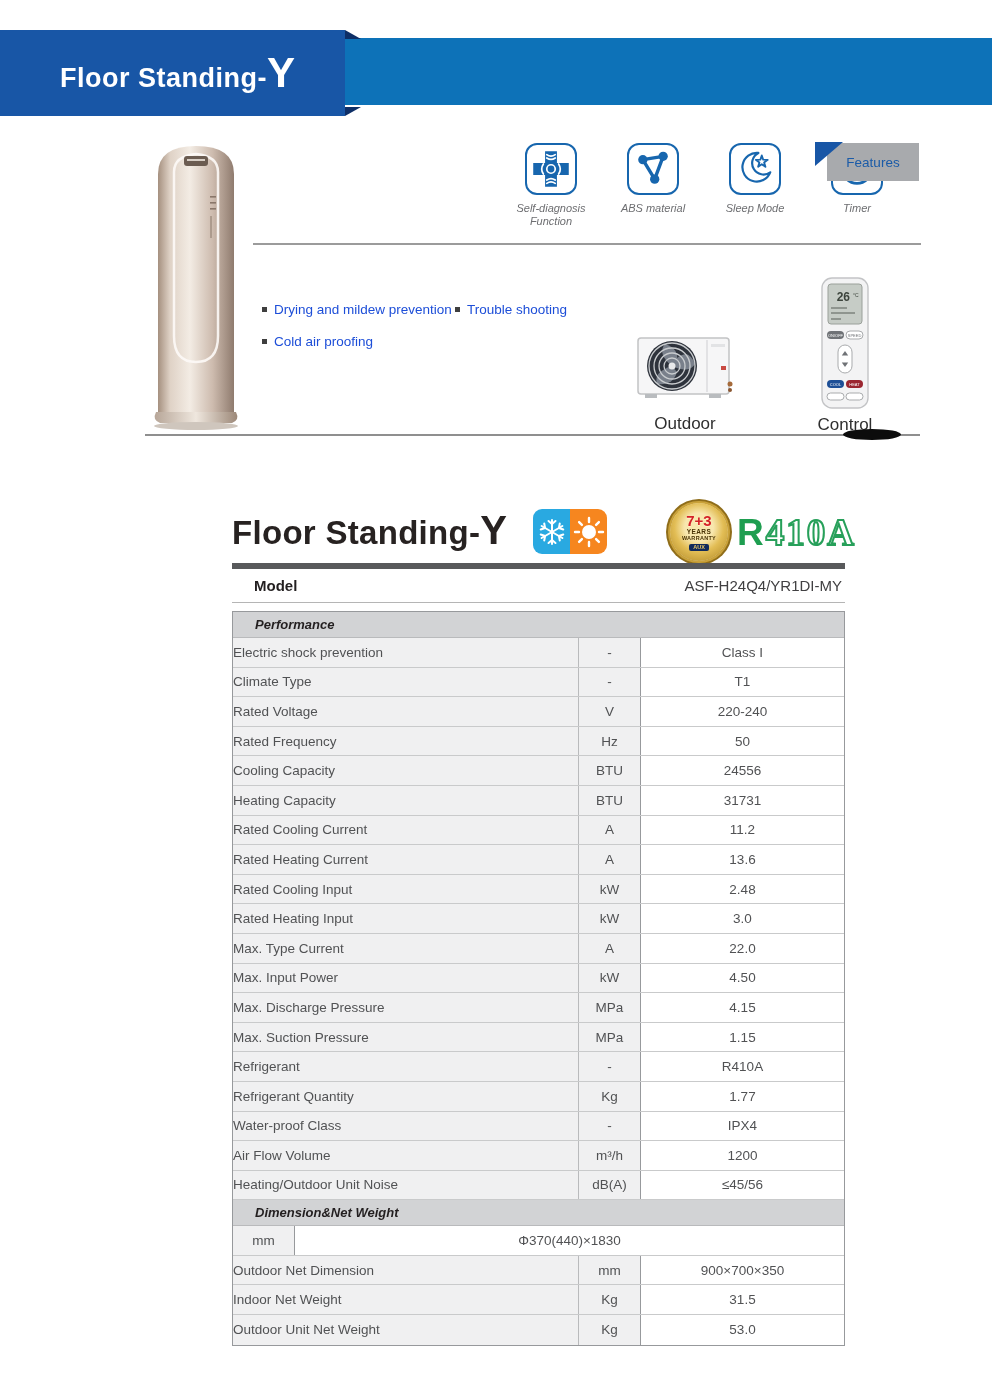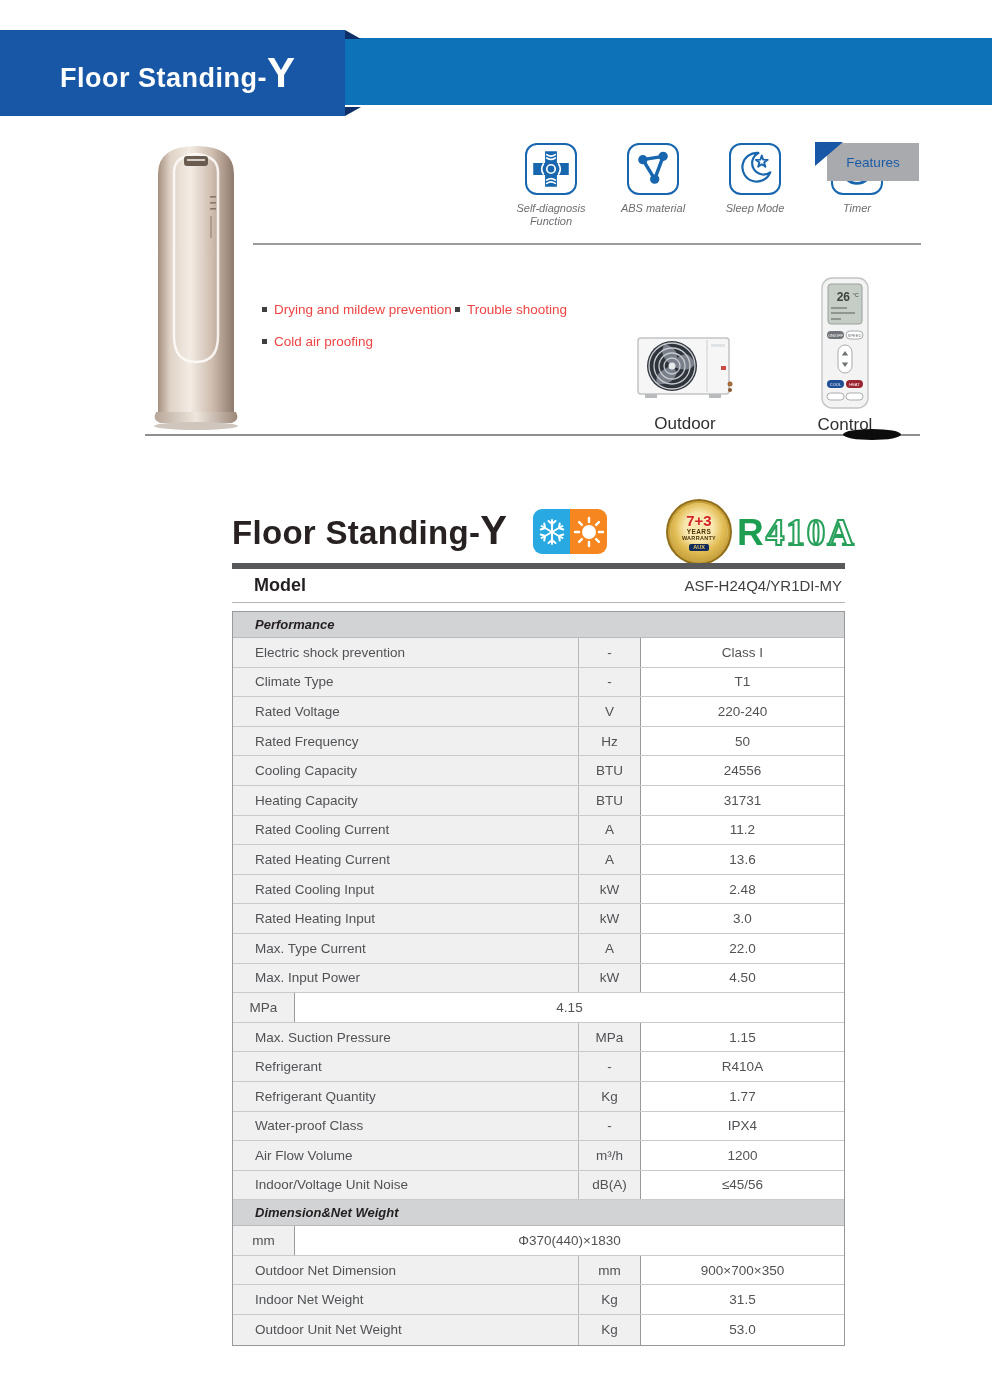--- a/index.html
+++ b/index.html
@@ -23,21 +23,21 @@
   .feat .box{width:52px;height:52px;border:2.5px solid #1766ae;border-radius:12px;
              display:flex;align-items:center;justify-content:center;box-sizing:border-box;}
   .feat .lbl{margin-top:7px;font-size:11px;line-height:13px;color:#6d6e71;text-align:center;}
   .features-tag{position:absolute;left:815px;top:142px;}
   .features-tag .tri{position:absolute;left:0;top:0;width:28px;height:24px;background:#1856a6;
                      clip-path:polygon(0 0,100% 0,0 100%);z-index:2;}
   .features-tag .plate{position:absolute;left:12px;top:1px;width:92px;height:38px;background:#a8aaad;
                        display:flex;align-items:center;justify-content:center;}
   .features-tag .plate span{color:#1a5ba8;font-size:13.5px;}
   .divider-top{position:absolute;left:253px;top:243px;width:668px;height:2px;background:#9b9b9b;}
-  .bullet{position:absolute;display:flex;align-items:center;gap:7px;font-size:13.5px;color:#ef4444;}
+  .bullet{position:absolute;display:flex;align-items:center;gap:7px;font-size:13.5px;color:#1d4ed8;}
   .bullet::before{content:"";width:5px;height:5px;background:#3f3f3f;display:inline-block;flex:none;}
   .b1{left:262px;top:302px;} .b2{left:455px;top:302px;} .b3{left:262px;top:334px;}
   .outdoor-wrap{position:absolute;left:637px;top:336px;width:96px;text-align:center;}
   .control-wrap{position:absolute;left:814px;top:277px;width:62px;text-align:center;}
   .img-label{font-size:17px;color:#2f2f2f;margin-top:8px;}
   .control-wrap .img-label{margin-top:2px;}
   .divider-bottom{position:absolute;left:145px;top:434px;width:775px;height:2px;background:#8f8f8f;}
   .lens{position:absolute;left:843px;top:429px;width:58px;height:11px;background:#0c0c0c;border-radius:50%;}
 
   
@@ -57,33 +57,33 @@
   .medal .m-bot{color:#4a3406;font-weight:bold;font-size:5.5px;line-height:7px;letter-spacing:.3px;}
   .medal .m-brand{margin-top:2px;background:#102a5c;color:#e8c766;font-weight:bold;font-size:5.5px;
                   line-height:7px;padding:0 4px;border-radius:2px;}
   .r-logo{position:absolute;left:737px;top:511px;font-weight:bold;font-size:37px;letter-spacing:2px;
           white-space:nowrap;}
   .r-logo .solid{color:#1e9e50;}
   .r-logo .outline{color:#ffffff;-webkit-text-stroke:2px #27a05a;text-shadow:0 0 1px #27a05a;font-family:Liberation Serif, serif;}
   .spec-bar{position:absolute;left:232px;top:563px;width:613px;height:6px;background:#58595b;}
   .model-row{position:absolute;left:232px;top:569px;width:613px;height:34px;box-sizing:border-box;
              border-bottom:1px solid #b5b5b5;display:flex;align-items:center;justify-content:space-between;}
-  .model-row .m-lbl{font-weight:bold;font-size:18px;color:#231f20;padding-left:22px;}
+  .model-row .m-lbl{font-weight:bold;font-size:15px;color:#231f20;padding-left:22px;}
   .model-row .m-val{font-size:15px;color:#414042;padding-right:3px;}
 
   
   .spec-table{position:absolute;left:232px;top:611px;width:613px;box-sizing:border-box;
               border:1.5px solid #97999c;background:#0ea5e9;}
   .sec-h{height:26px;background:#d2d3d5;display:flex;align-items:center;padding-left:22px;
          box-sizing:border-box;font-size:13px;font-weight:bold;font-style:italic;color:#231f20;
          border-bottom:1px solid #b9babc;}
   .srow{display:flex;height:29.6px;box-sizing:border-box;border-bottom:1px solid #c9cacb;font-size:13.5px;color:#515254;}
   .srow:last-child{border-bottom:none;}
   .cell{box-sizing:border-box;display:flex;align-items:center;}
-  .c0{width:346px;background:#f0f0f1;padding-left:22px;border-right:1px solid #b9babc;}
+  .c0{width:346px;background:#f0f0f1;border-right:1px solid #b9babc;}
   .c1{width:62px;background:#f0f0f1;justify-content:center;border-right:1px solid #97999c;}
   .c2{flex:1;background:#ffffff;justify-content:center;}
 </style>
 </head>
 <body>
 
 <div class="page">
 
   <div class="banner-strip"></div>
   <div class="banner-block">
@@ -354,20 +354,21 @@
         <div class="cell c0">Max. Type Current</div>
         <div class="cell c1">A</div>
         <div class="cell c2">22.0</div>
       </div>
       <div class="srow">
         <div class="cell c0">Max. Input Power</div>
         <div class="cell c1">kW</div>
         <div class="cell c2">4.50</div>
       </div>
       <div class="srow">
+        <div class="cell c0">Max. Discharge Pressure</div>
         <div class="cell c1">MPa</div>
         <div class="cell c2">4.15</div>
       </div>
       <div class="srow">
         <div class="cell c0">Max. Suction Pressure</div>
         <div class="cell c1">MPa</div>
         <div class="cell c2">1.15</div>
       </div>
       <div class="srow">
         <div class="cell c0">Refrigerant</div>
@@ -383,21 +384,21 @@
         <div class="cell c0">Water-proof Class</div>
         <div class="cell c1">-</div>
         <div class="cell c2">IPX4</div>
       </div>
       <div class="srow">
         <div class="cell c0">Air Flow Volume</div>
         <div class="cell c1">m³/h</div>
         <div class="cell c2">1200</div>
       </div>
       <div class="srow">
-        <div class="cell c0">Indoor/Voltage Unit Noise</div>
+        <div class="cell c0">Heating/Outdoor Unit Noise</div>
         <div class="cell c1">dB(A)</div>
         <div class="cell c2">≤45/56</div>
       </div>
       <div class="sec-h">Dimension&amp;Net Weight</div>
       <div class="srow">
         <div class="cell c1">mm</div>
         <div class="cell c2">Φ370(440)×1830</div>
       </div>
       <div class="srow">
         <div class="cell c0">Outdoor Net Dimension</div>

